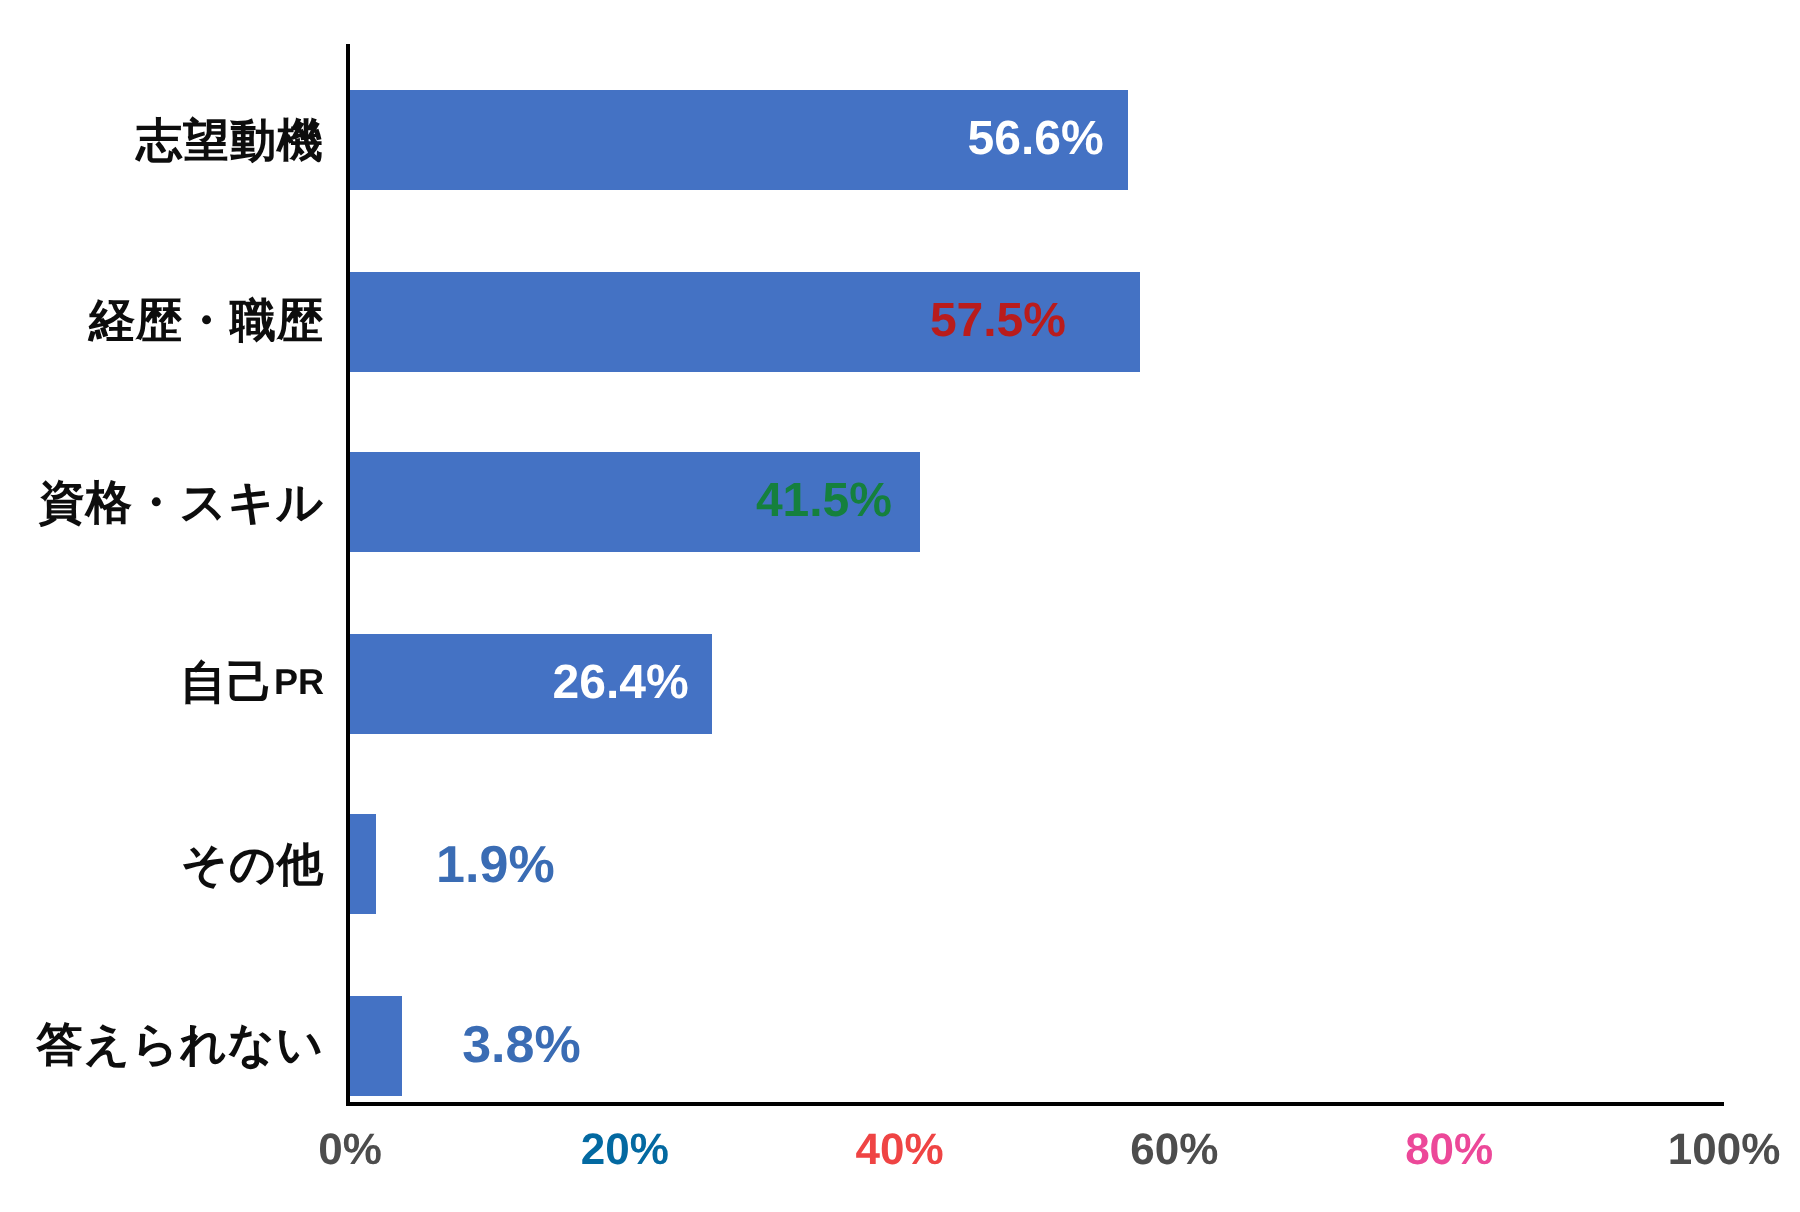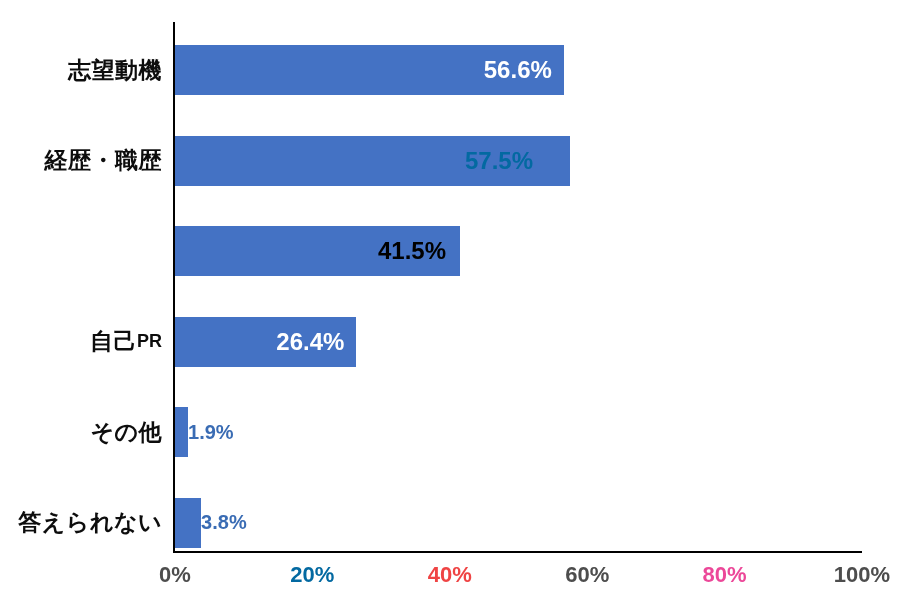--- a/index.html
+++ b/index.html
@@ -80,24 +80,24 @@
     padding-right: 12px;
     box-sizing: border-box;
     justify-content: flex-end;
   }
   .val-outside {
     position: absolute;
     top: 0;
     height: 50px;
     display: flex;
     align-items: center;
-    font-size: 20px;
+    font-size: 26px;
     font-weight: 700;
     color: #3a6cb4;
-    padding-left: 0;
+    padding-left: 30px;
     box-sizing: border-box;
   }
 
   
   .xticks {
     position: absolute;
     left: 0;
     top: 562px;
     width: 900px;
     height: 40px;
@@ -127,25 +127,28 @@
           <span>志望動機</span>
         </div>
         <div class="bar" title="志望動機 56.6%" style="width: 388.842px; background: rgb(68, 114, 196);"></div>
         <div class="val-inside" style="left: 175px; width: 388.842px; color: rgb(255, 255, 255);">56.6%</div>
       </div>
       <div class="row" style="top: 135.5px;">
         <div class="cat-label">
           <span>経歴・職歴</span>
         </div>
         <div class="bar" title="経歴・職歴 57.5%" style="width: 395.025px; background: rgb(68, 114, 196);"></div>
-        <div class="val-inside" style="left: 175px; width: 370px; color: #0369a1;">57.5%</div>
+        <div class="val-inside" style="left: 175px; width: 370px; color: #b91c1c;">57.5%</div>
       </div>
       <div class="row" style="top: 226px;">
+        <div class="cat-label">
+          <span>資格・スキル</span>
+        </div>
         <div class="bar" title="資格・スキル 41.5%" style="width: 285.105px; background: rgb(68, 114, 196);"></div>
-        <div class="val-inside" style="left: 175px; width: 283px; color: #000000;">41.5%</div>
+        <div class="val-inside" style="left: 175px; width: 283px; color: #15803d;">41.5%</div>
       </div>
       <div class="row" style="top: 316.5px; padding-left: 28px;">
         <div class="cat-label">
           <span>自己</span>
           <span class="latin">PR</span>
         </div>
         <div class="bar" title="自己PR 26.4%" style="width: 181.368px; background: rgb(68, 114, 196);"></div>
         <div class="val-inside" style="left: 175px; width: 181.368px; color: rgb(255, 255, 255);">26.4%</div>
       </div>
       <div class="row" style="top: 407px;">

